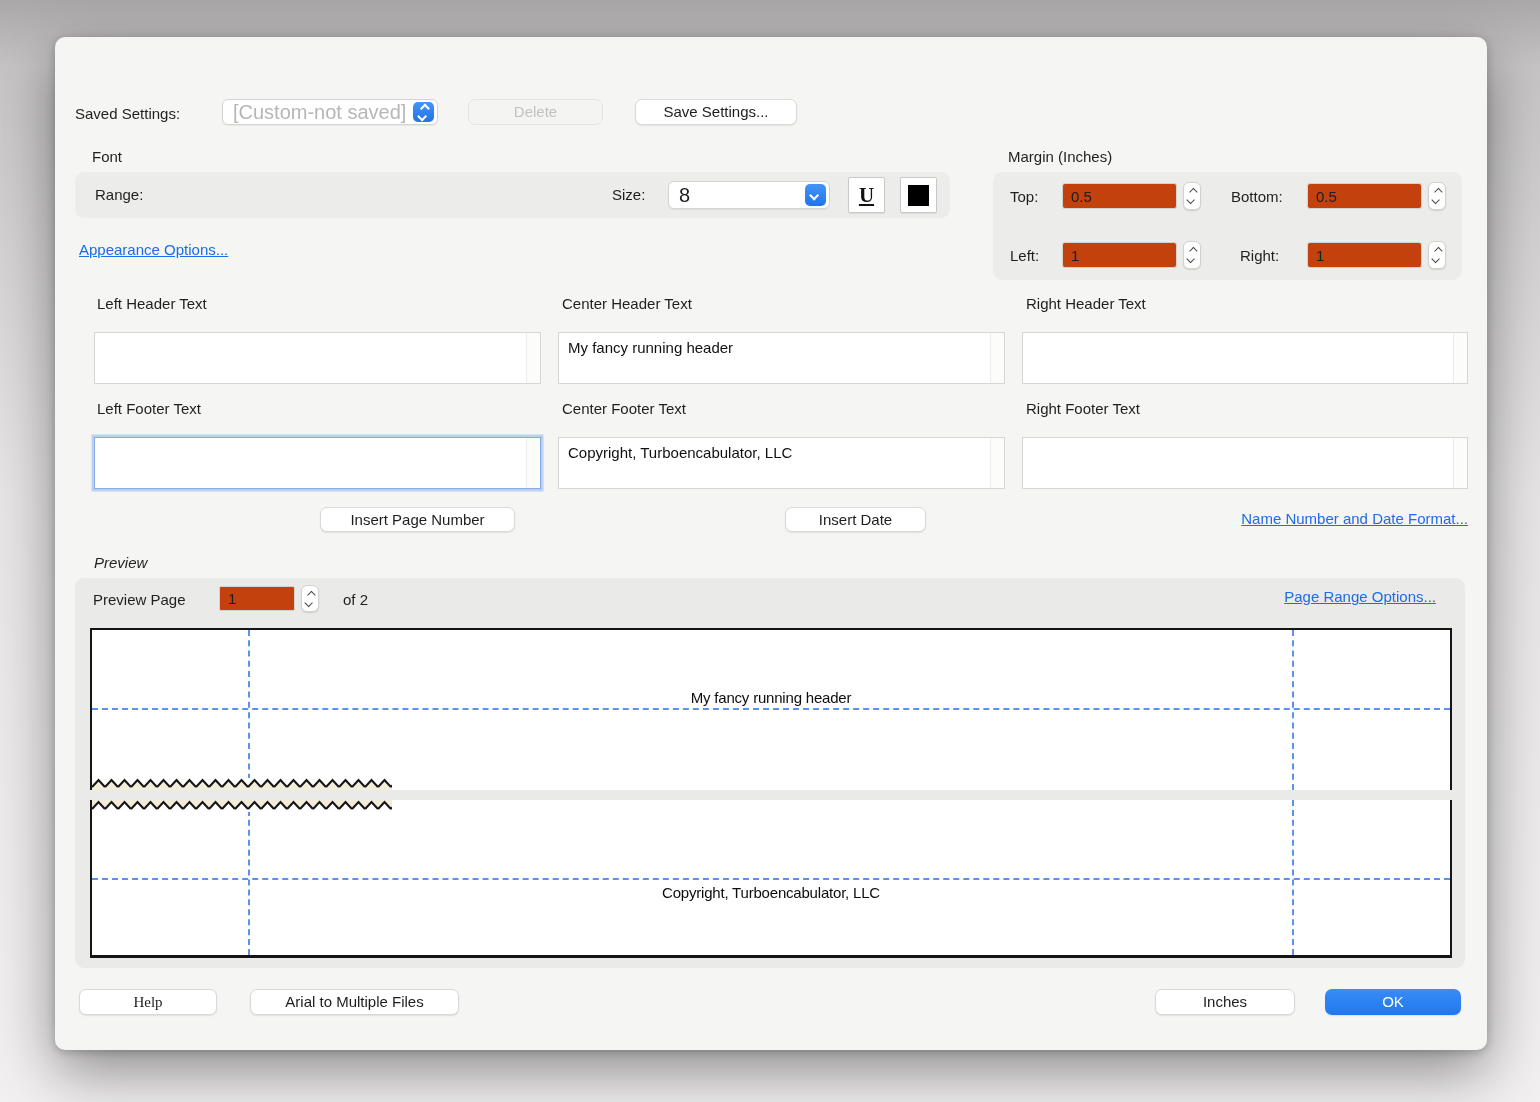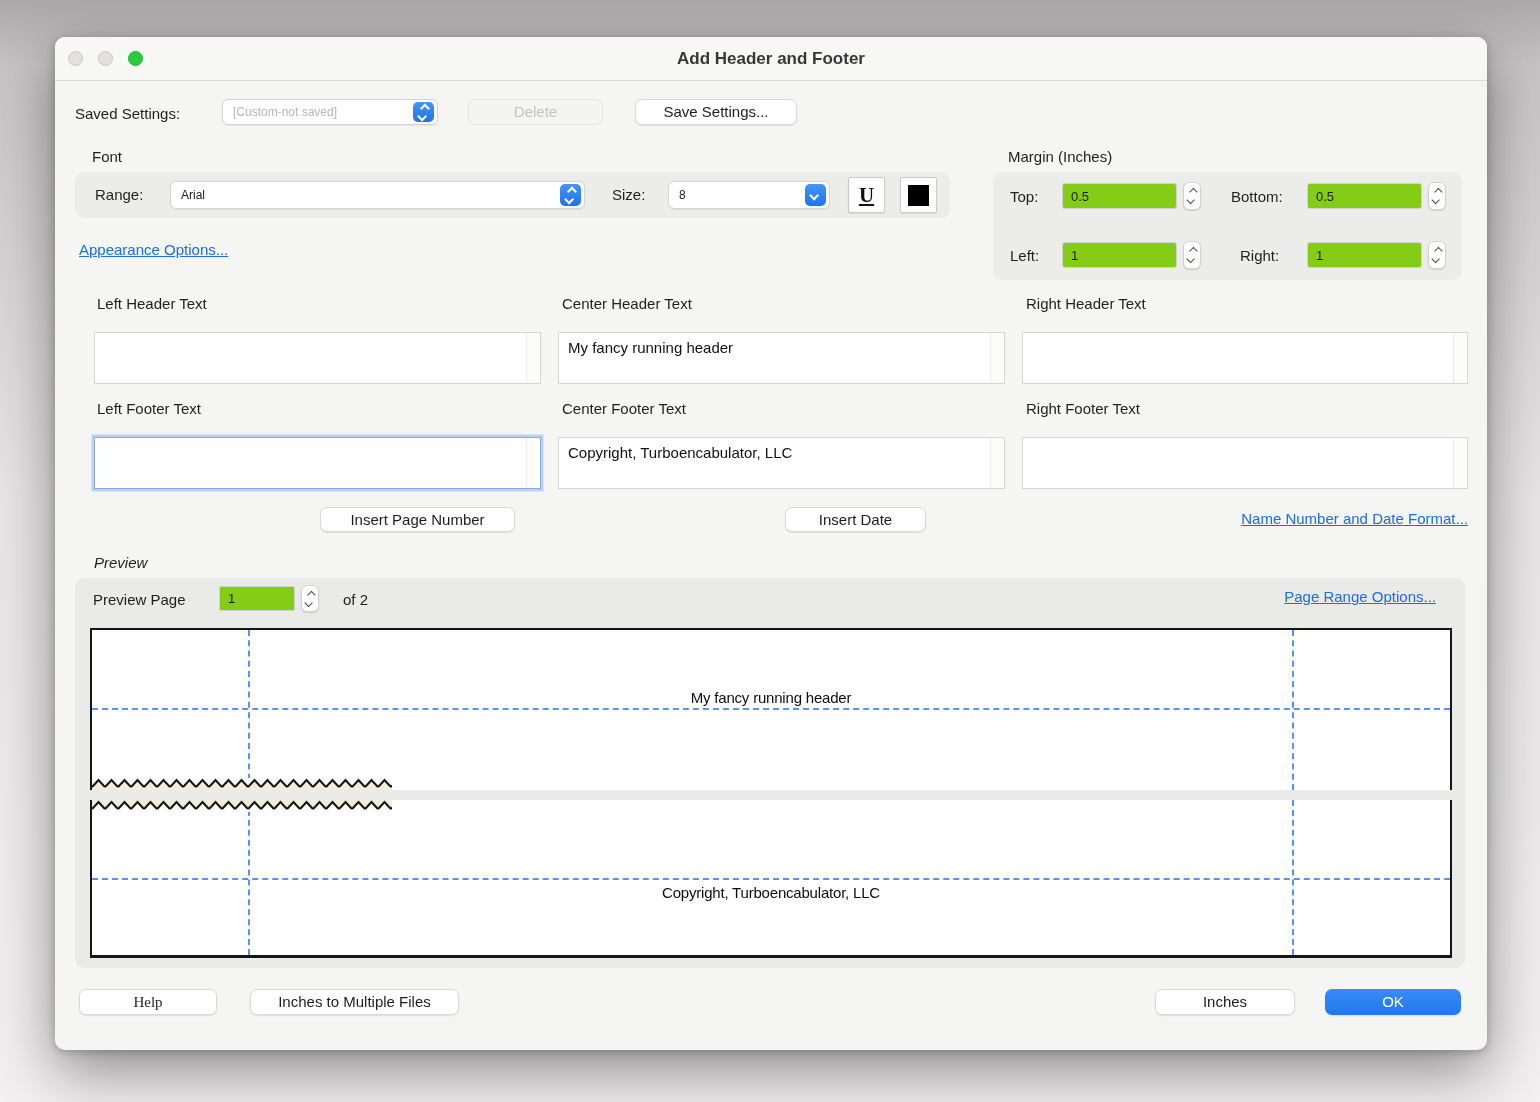--- a/index.html
+++ b/index.html
@@ -40,43 +40,43 @@
     font-family:"Liberation Sans", sans-serif;
   }
   .btn.disabled { color:#c2c2c0; background:#f4f4f2; box-shadow:none; border-color:#e3e3e1; }
   .btn.primary { background:linear-gradient(180deg,#3a8cf5,#2077ef); border:none; color:#fff; font-weight:500; line-height:26px; }
 
   .link { position:absolute; font-size:15px; color:#1c6de6; text-decoration:underline; white-space:nowrap; cursor:pointer; }
 
   
   .popup {
     position:absolute; height:26px; background:#fff; border:1px solid #d4d4d2;
-    border-radius:6px; font-size:12px; color:#1d1d1f; line-height:24px;
+    border-radius:6px; font-size:20px; color:#1d1d1f; line-height:24px;
     padding-left:10px; box-shadow:0 1px 1px rgba(0,0,0,.06);
   }
   .popup .cap {
     position:absolute; right:3px; top:2px; bottom:2px; width:21px; border-radius:5px;
     background:linear-gradient(180deg,#4494f7,#2173ea);
     display:flex; flex-direction:column; align-items:center; justify-content:center; gap:1px;
   }
   .popup.dimmed { color:#b6b6b4; }
   .chev { width:7px; height:7px; border:solid #fff; border-width:2px 2px 0 0; }
   .chev.up { transform:rotate(-45deg) translate(1px,1px); }
   .chev.dn { transform:rotate(135deg) translate(1px,1px); }
   .chev.dark { border-color:#4a4a4a; width:6px; height:6px; border-width:1.8px 1.8px 0 0; }
 
   .stepper {
     position:absolute; width:18px; height:28px; background:#fff; border:1px solid #d2d2d0;
     border-radius:6px; box-shadow:0 1px 1.5px rgba(0,0,0,.12);
     display:flex; flex-direction:column; align-items:center; justify-content:center; gap:2px;
   }
 
   .field {
-    position:absolute; height:26px; background:#84cc16; border:1px solid #d2d2d0;
-    border-radius:3px; font-size:13px; color:#1d1d1f; padding:0 8px;
+    position:absolute; height:26px; background:#c2410c; border:1px solid #d2d2d0;
+    border-radius:3px; font-size:15px; color:#1d1d1f; padding:0 8px;
     font-family:"Liberation Sans", sans-serif; outline:none;
   }
 
   .sq-btn {
     position:absolute; width:37px; height:36px; background:#fff; border:1px solid #c9c9c7;
     border-radius:2px; display:flex; align-items:center; justify-content:center;
     box-shadow:0 1px 1px rgba(0,0,0,.08);
   }
   .u-glyph { font-family:"Liberation Serif", serif; font-size:21px; font-weight:700; color:#111; text-decoration:underline; line-height:1; }
   .swatch-inner { width:21px; height:21px; background:#000; }
@@ -100,48 +100,35 @@
   .dash-v { position:absolute; top:0; bottom:0; width:0; border-left:2px dashed #5b93ec; }
   .dash-h { position:absolute; left:0; right:0; height:0; border-top:2px dashed #5b93ec; }
   .pv-text { position:absolute; left:0; right:0; text-align:center; font-size:15px; color:#0d0d0d; letter-spacing:-0.2px; }
   .zigzag { position:absolute; left:0; right:0; height:12px; }
 </style>
 </head>
 <body>
 
 <div class="window">
 
-  <div class="titlebar">
-    <div class="tl gray" style="left:13px;"></div>
-    <div class="tl gray" style="left:43px;"></div>
-    <div class="tl green" style="left:73px;"></div>
-    <div class="title">Add Header and Footer</div>
-  </div>
 
   <div class="lbl" style="left:20px; top:68px;">Saved Settings:</div>
   <div class="popup dimmed" style="left:167px; top:62px; width:216px;">
     <span>[Custom-not saved]</span>
     <span class="cap">
         <span class="chev up"></span>
         <span class="chev dn"></span>
       </span>
   </div>
   <div class="btn disabled" style="left:413px; top:62px; width:135px;">Delete</div>
   <div class="btn" style="left:580px; top:62px; width:162px;">Save Settings...</div>
 
   <div class="seclbl" style="left:37px; top:111px;">Font</div>
   <div class="panel" style="left:20px; top:135px; width:875px; height:46px;">
     <div class="lbl" style="left:20px; top:14px; position:absolute;">Range:</div>
-    <div class="popup" style="left:95px; top:9px; width:415px; height:28px; line-height:26px;">
-      <span>Arial</span>
-      <span class="cap">
-          <span class="chev up"></span>
-          <span class="chev dn"></span>
-        </span>
-    </div>
     <div class="lbl" style="left:537px; top:14px; position:absolute;">Size:</div>
     <div class="popup" style="left:593px; top:9px; width:162px; height:28px; line-height:26px;">
       <span>8</span>
       <span class="cap">
           <span class="chev dn"></span>
         </span>
     </div>
     <div class="sq-btn" style="left:773px; top:5px;">
       <span class="u-glyph">U</span>
     </div>
@@ -256,17 +243,17 @@
             <path d="M0,9 L6.5,2 L13,9 L13,12 L0,12 Z" fill="#ffffff"></path>
             <path d="M0,9 L6.5,2 L13,9" fill="none" stroke="#151515" stroke-width="2.2"></path>
           </pattern>
         </defs>
         <rect width="100%" height="12" fill="url(#zz2)"></rect>
       </svg>
     </div>
   </div>
 
   <div class="btn" style="left:24px; top:952px; width:138px;font-family:Liberation Serif, serif;">Help</div>
-  <div class="btn" style="left:195px; top:952px; width:209px;">Inches to Multiple Files</div>
+  <div class="btn" style="left:195px; top:952px; width:209px;">Arial to Multiple Files</div>
   <div class="btn" style="left:1100px; top:952px; width:140px;">Inches</div>
   <div class="btn primary" style="left:1270px; top:952px; width:136px;">OK</div>
 
 </div>
 
 </body></html>

